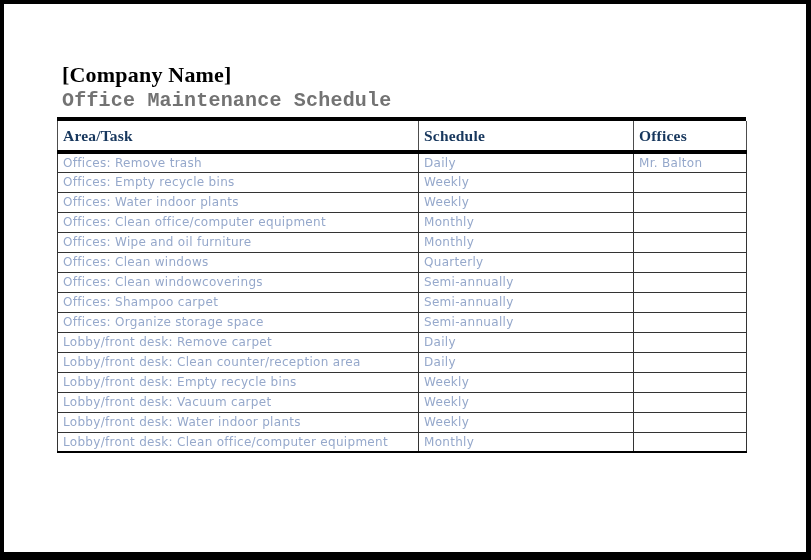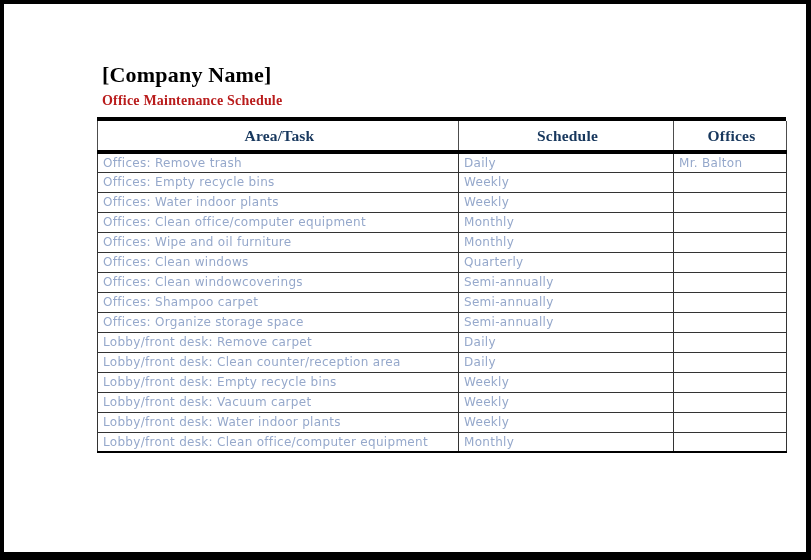--- a/index.html
+++ b/index.html
@@ -11,43 +11,42 @@
   }
   .page {
     position: relative;
     width: 811px;
     height: 560px;
     background: #ffffff;
     border-top: 4px solid #000;
     border-left: 4px solid #000;
     border-right: 5px solid #000;
     border-bottom: 8px solid #000;
-    padding-left: 40px;
   }
   .content {
     padding: 58px 0 0 53px;
     width: 747px; 
   }
   .doc-title {
     margin-left: 5px;
     font-family: "Liberation Serif", "DejaVu Serif", serif;
     font-weight: bold;
     font-size: 22px;
     line-height: 26px;
     color: #000000;
     letter-spacing: 0.2px;
   }
   .doc-subtitle {
     margin-left: 5px;
     margin-top: 2px;
-    font-family: Liberation Serif, serif;
+    font-family: Liberation Mono, monospace;
     font-weight: bold;
-    font-size: 14px;
+    font-size: 20px;
     line-height: 22px;
-    color: #b91c1c;
+    color: #737373;
     letter-spacing: 0.2px;
   }
   .thick-rule {
     width: 689px;
     height: 4px;
     background: var(--rule-color, #000000);
     margin-top: 5px;
   }
   table.schedule {
     width: 689px;
@@ -55,21 +54,21 @@
     table-layout: fixed;
   }
   table.schedule col.c-area { width: 361px; }
   table.schedule col.c-freq { width: 215px; }
   table.schedule col.c-sched { width: 113px; }
   table.schedule th {
     font-family: "Liberation Serif", "DejaVu Serif", serif;
     font-weight: bold;
     font-size: 15.5px;
     color: var(--header-text, #17375d);
-    text-align: center;
+    text-align: left;
     vertical-align: middle;
     height: 31px;
     padding: 2px 2px 2px 5px;
     border-left: 1px solid #4d4d4d;
     border-right: 1px solid #4d4d4d;
     letter-spacing: 0.2px;
   }
   table.schedule thead tr { border-bottom: 4px solid #000; }
   table.schedule td {
     font-family: "DejaVu Sans", "Liberation Sans", sans-serif;

